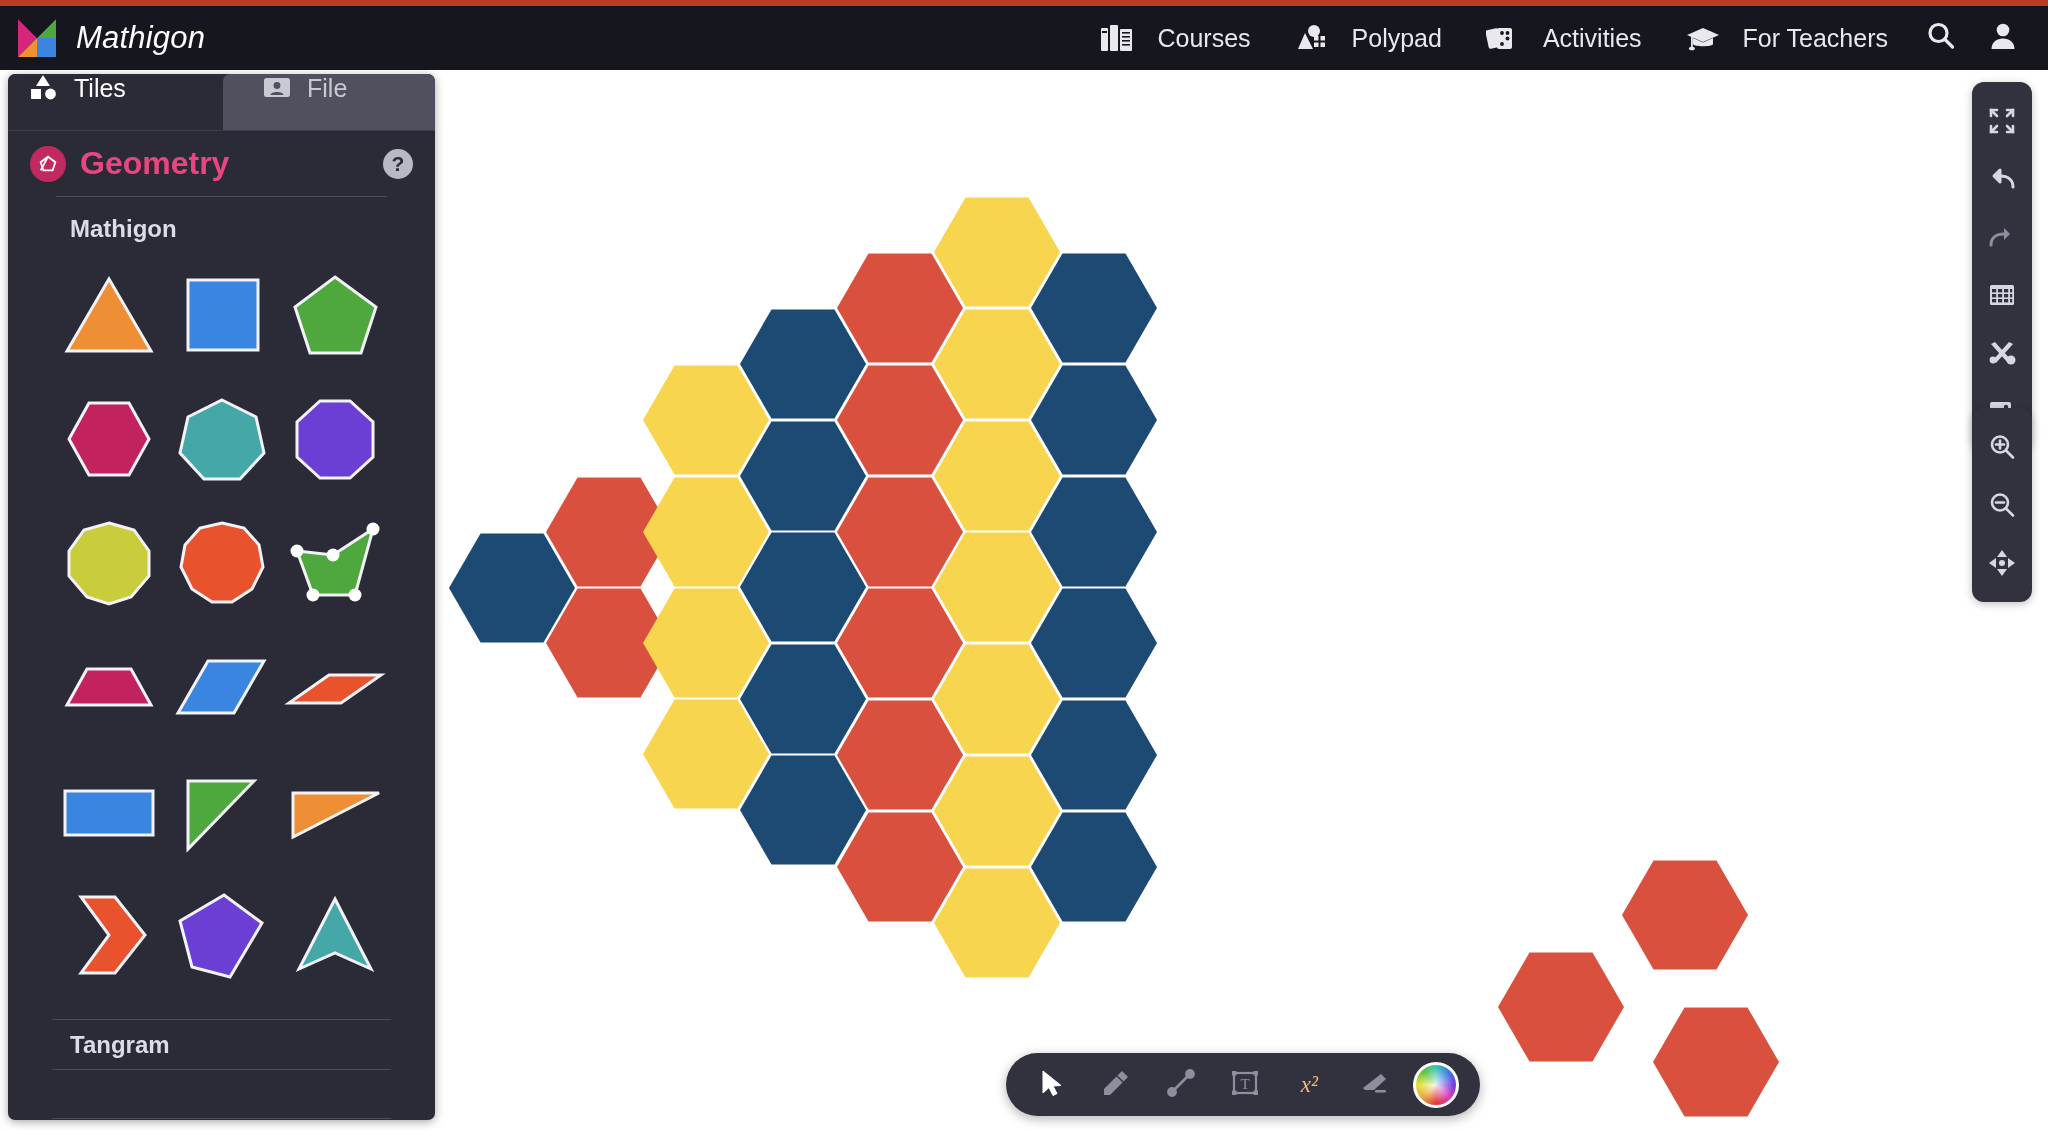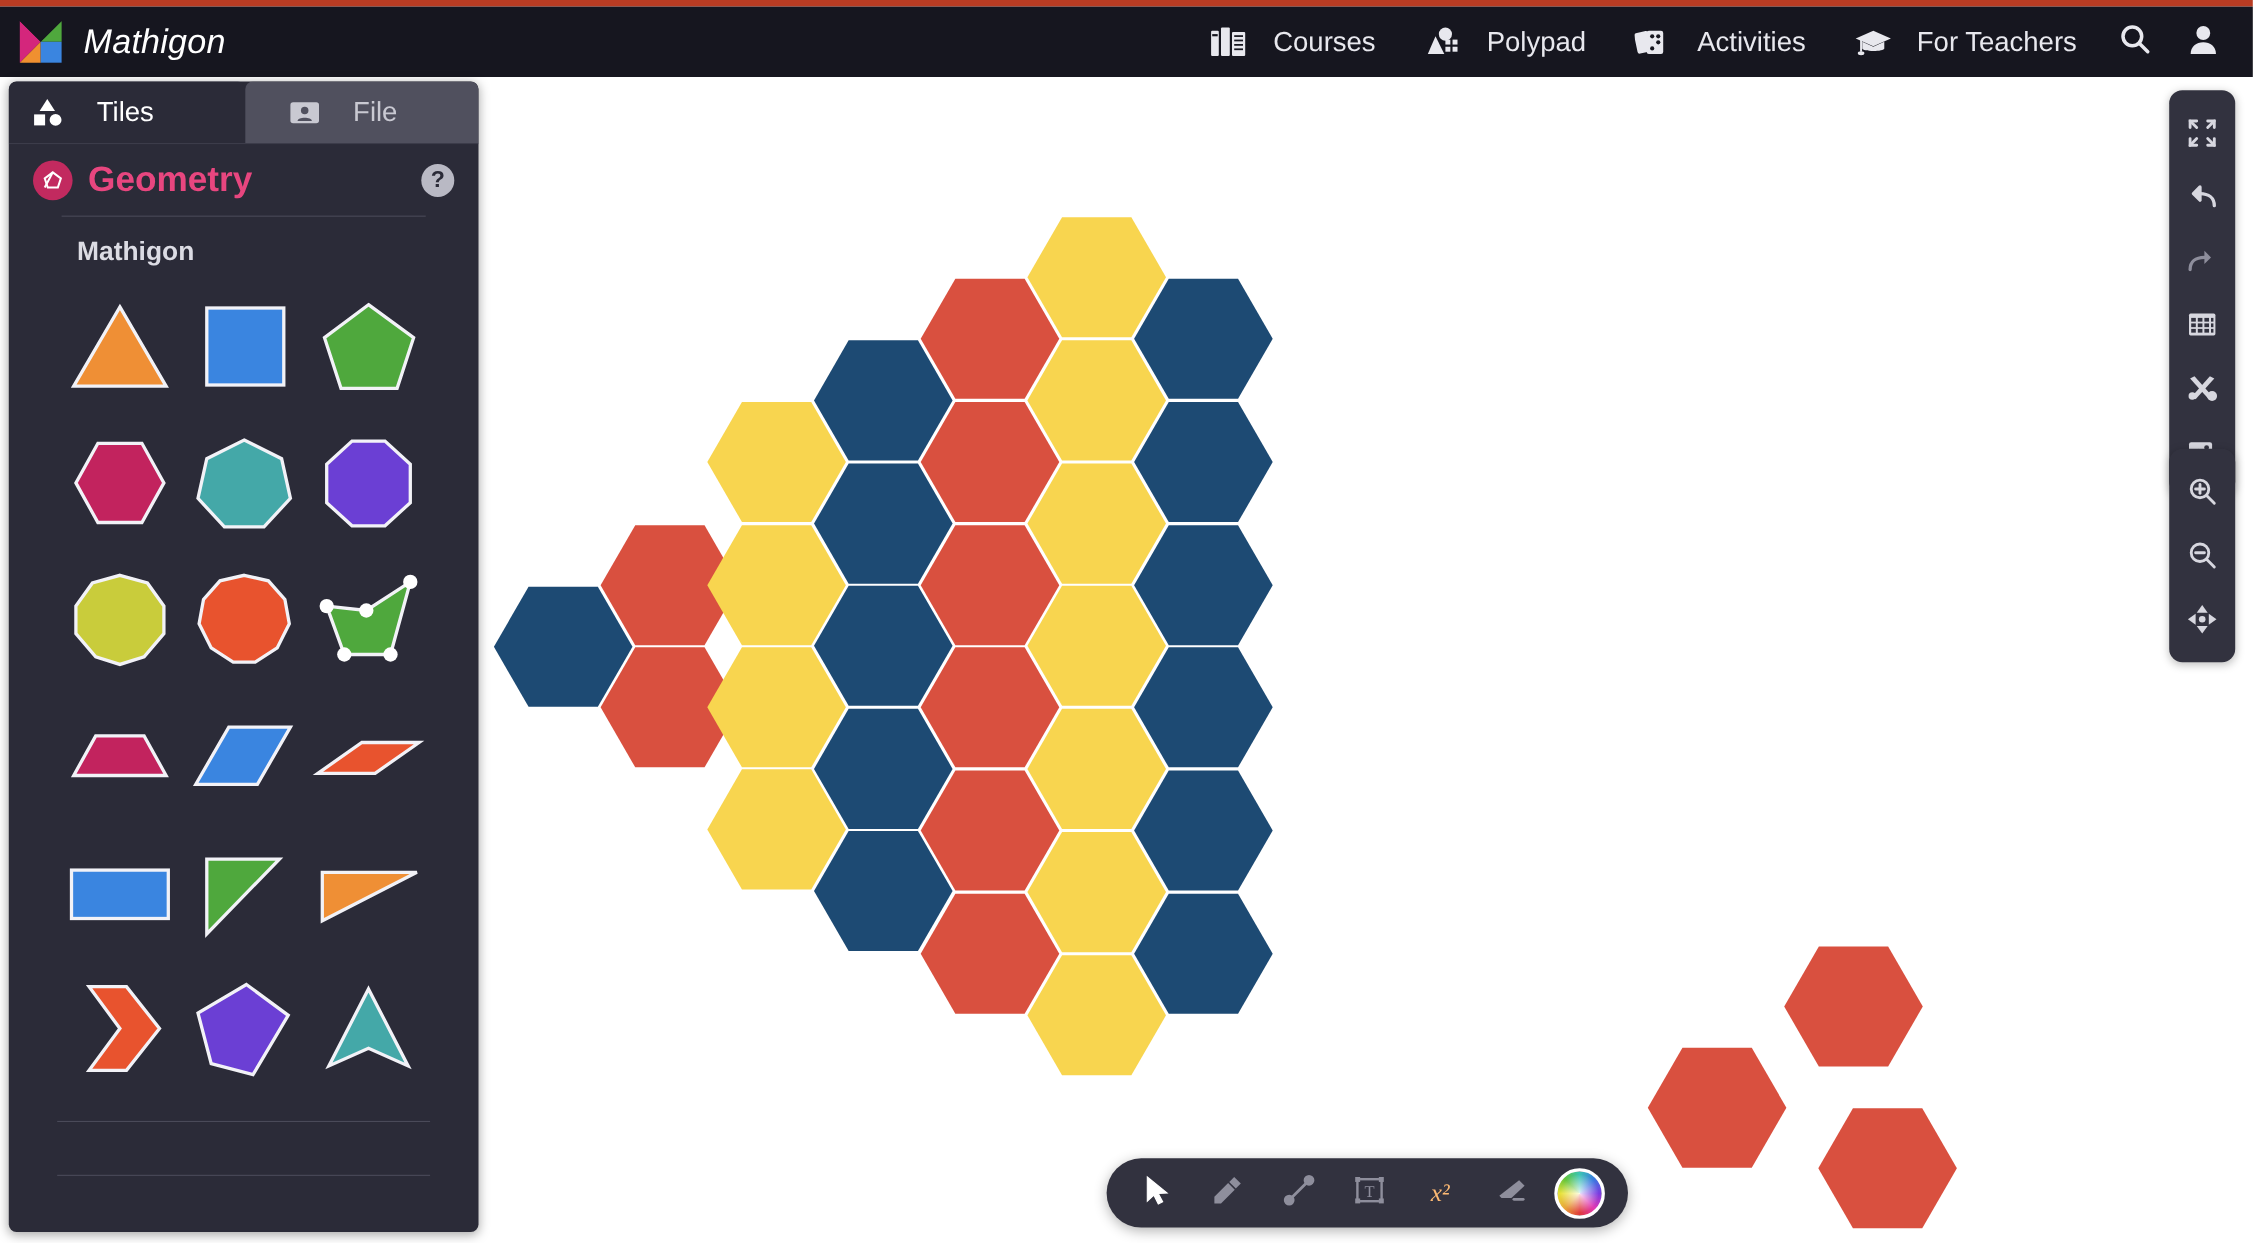--- a/index.html
+++ b/index.html
@@ -43,21 +43,21 @@
 
   
   #sidebar {
     position: absolute; top: 74px; left: 8px; width: 427px; height: 1046px;
     background: #2b2b38; border-radius: 7px 7px 7px 7px;
     box-shadow: 0 2px 10px rgba(0,0,0,.35);
     overflow: hidden;
   }
   #tabs { display: flex; height: 56px; }
   .tab {
-    display: flex; align-items: center; gap: 30px;
+    display: flex; align-items: flex-start; gap: 16px;
     padding: 0 22px; font-size: 25px; cursor: pointer;
     border-radius: 7px 7px 0 0;
   }
   .tab.active { background: #2b2b38; color: #ffffff; flex: 0 0 215px; }
   .tab.inactive { background: #50505e; color: #c9c9d2; flex: 0 0 212px; padding-left: 40px; }
   .tab-icon { width: 28px; height: 26px; display: block; }
 
   #panel-head {
     display: flex; align-items: center; height: 66px;
     padding: 0 22px; border-top: 1px solid #3c3c4a;
@@ -412,20 +412,23 @@
     <div class="shape-cell">
       <svg width="100" height="88" viewBox="0 0 100 88">
         <polygon points="50,8 86,78 50,62 14,78" fill="#44a8a8" stroke="#f2f2f7" stroke-width="3"></polygon>
       </svg>
     </div>
 
   </div>
 
   <div class="menu-list">
     <div class="menu-row">
+      <span>Tangram</span>
+    </div>
+    <div class="menu-row">
       
     </div>
   </div>
 
 </div>
 
 <div class="rail" id="rail-top">
   <div class="rail-btn">
     <span>
       <svg viewBox="0 0 30 30" width="30" height="30" fill="none" stroke="#d7d7df" stroke-width="2.6" stroke-linecap="round">

